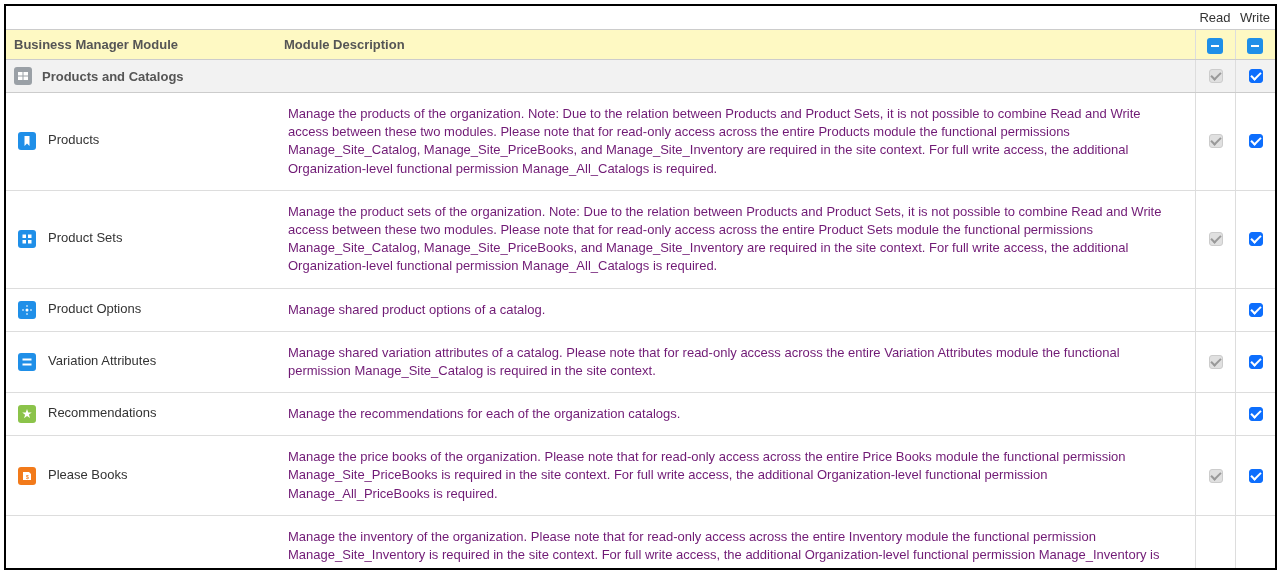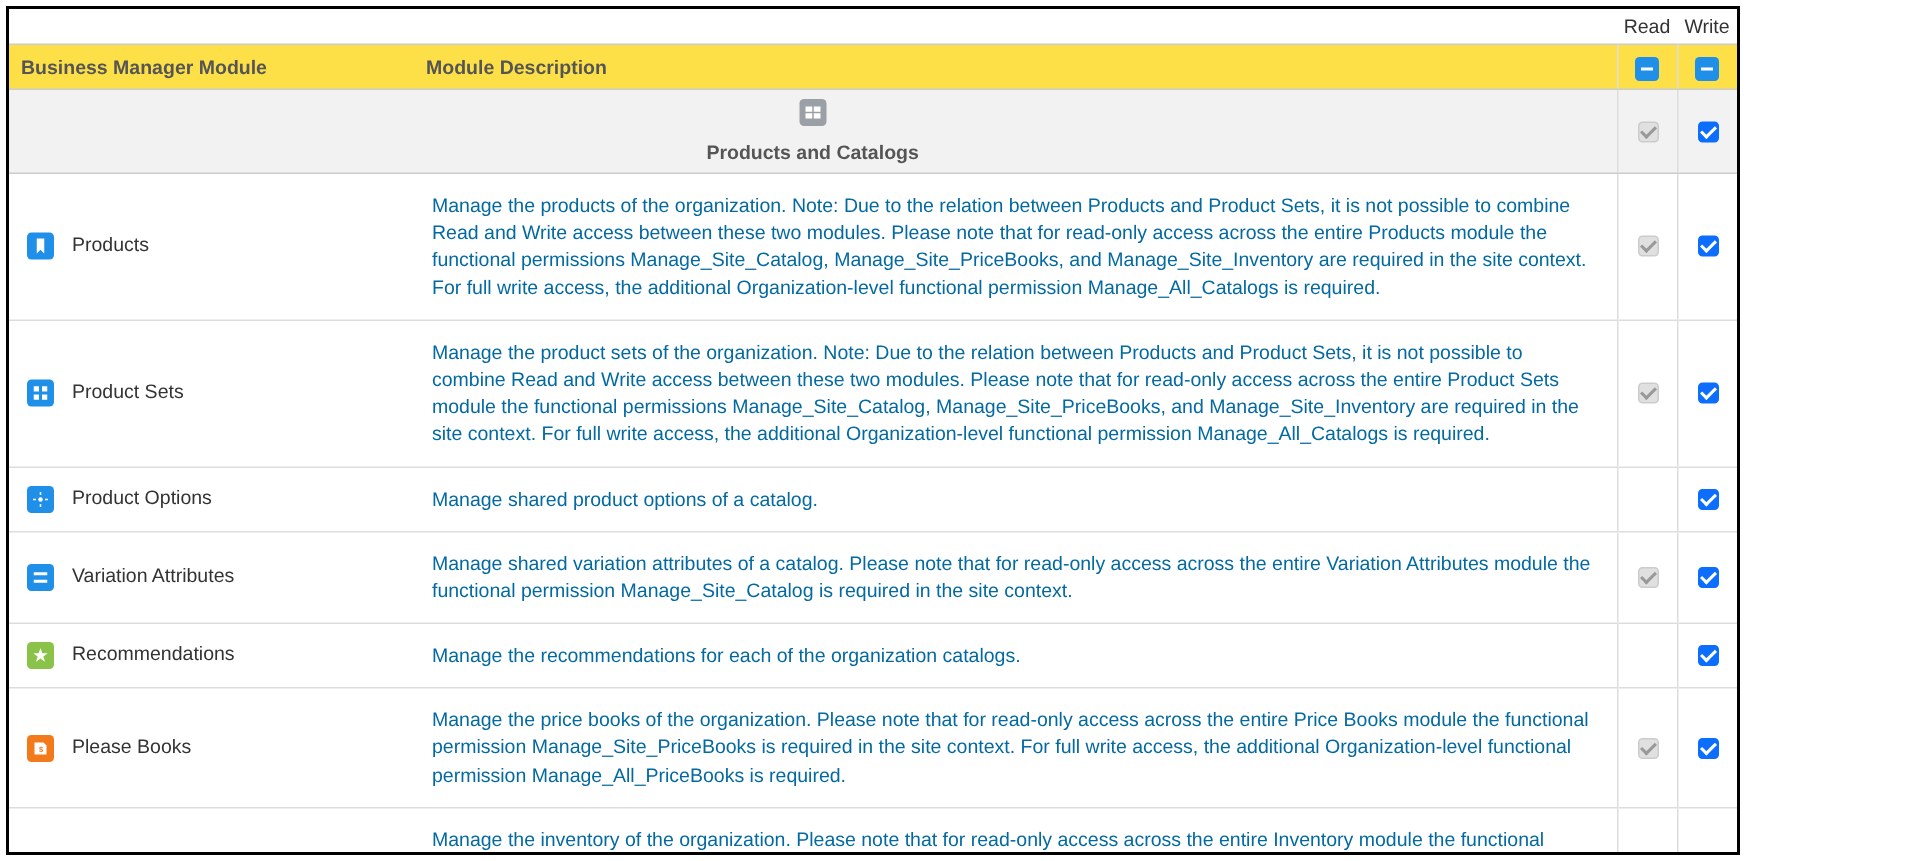--- a/index.html
+++ b/index.html
@@ -6,21 +6,21 @@
   body {
     margin: 0;
     padding: 4px;
     font-family: -apple-system, BlinkMacSystemFont, "Segoe UI", Helvetica, Arial, sans-serif;
     font-size: 13px;
     color: #333;
     background: #fff;
   }
   .frame {
     border: 2px solid #000;
-    width: 1156px;
+    width: 1273px;
     height: 566px;
     overflow: hidden;
     background: #fff;
   }
   table {
     width: 100%;
     border-collapse: collapse;
   }
   th, td {
     border-bottom: 1px solid #ddd;
@@ -30,55 +30,54 @@
   }
   .top-row td, .top-row th {
     border-bottom: none;
     background: #fff;
     text-align: center;
     padding: 4px 4px;
     font-weight: 400;
     color: #333;
   }
   .head-row th {
-    background: #fde047;
+    background: #fef9c3;
     color: #555;
     font-weight: 700;
     border-bottom: 1px solid #ccc;
     border-top: 1px solid #ccc;
     padding: 7px 8px;
   }
   .head-row th.col-cb {
     text-align: center;
     padding: 4px;
   }
   .group-row td {
     background: #f2f2f2;
     font-weight: 700;
     color: #555;
     border-bottom: 1px solid #ccc;
   }
   .group-label {
     display: flex;
     align-items: center;
     gap: 10px;
-    flex-direction: column;
   }
   .module-cell {
     display: flex;
     align-items: flex-start;
     gap: 12px;
     padding-left: 4px;
   }
   .col-mod { width: 270px; }
   .col-desc { }
   .col-cb { width: 40px; border-left: 1px solid #ddd; text-align: center; }
   td.col-cb { text-align: center; vertical-align: middle;}
   .desc {
-    color: #0369a1;
+    color: #701a75;
     line-height: 1.4;
     padding: 6px 4px;
   }
   .icon-box {
     width: 18px;
     height: 18px;
     border-radius: 3px;
     display: inline-flex;
     align-items: center;
     justify-content: center;

